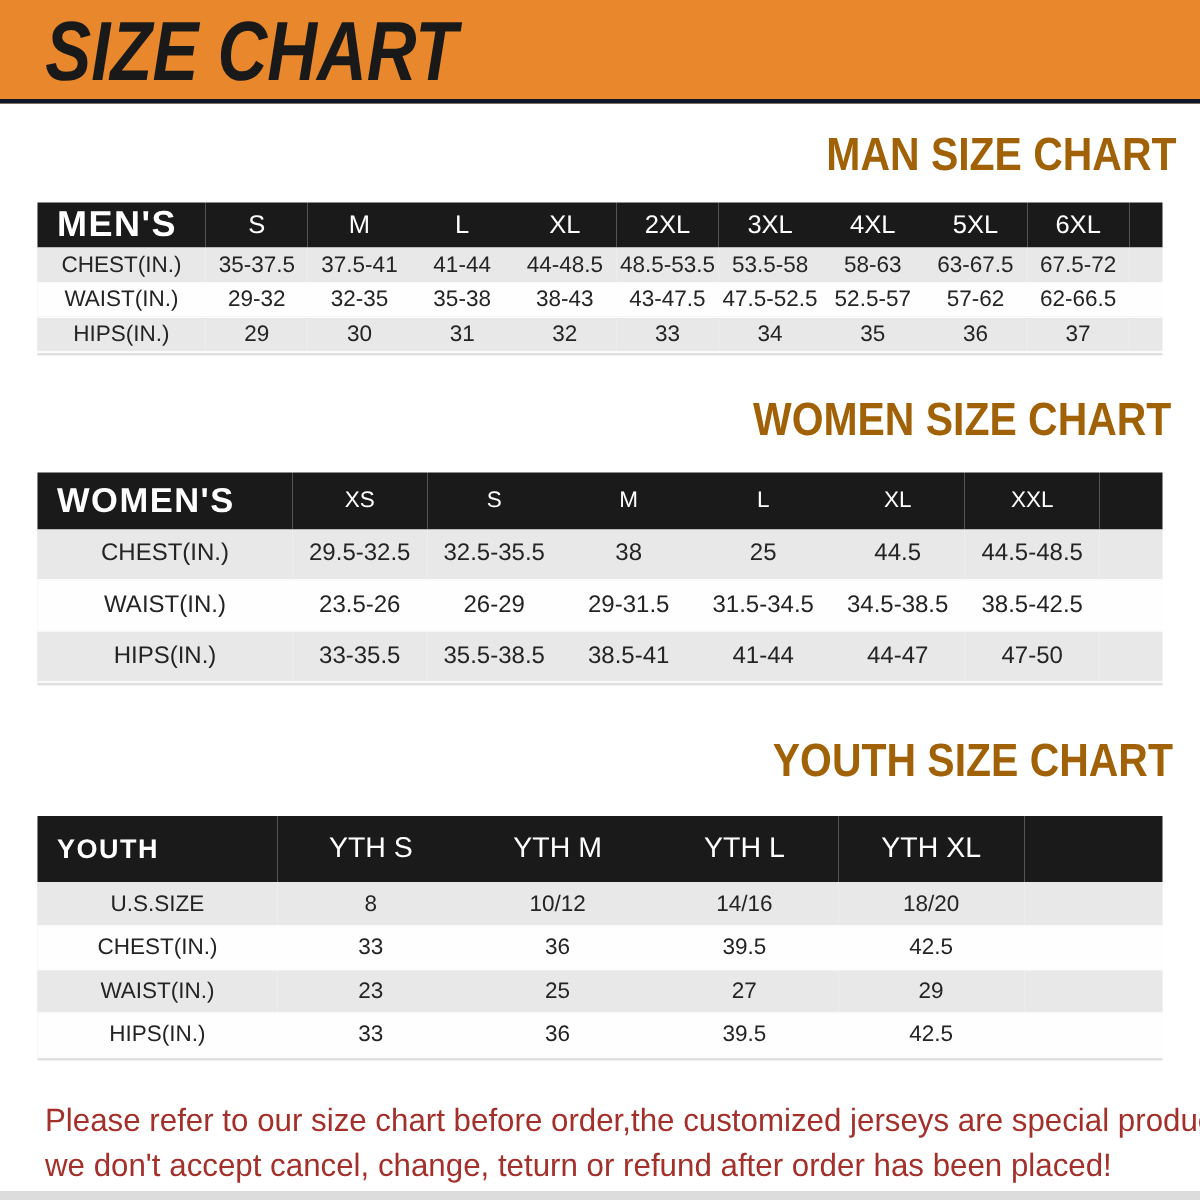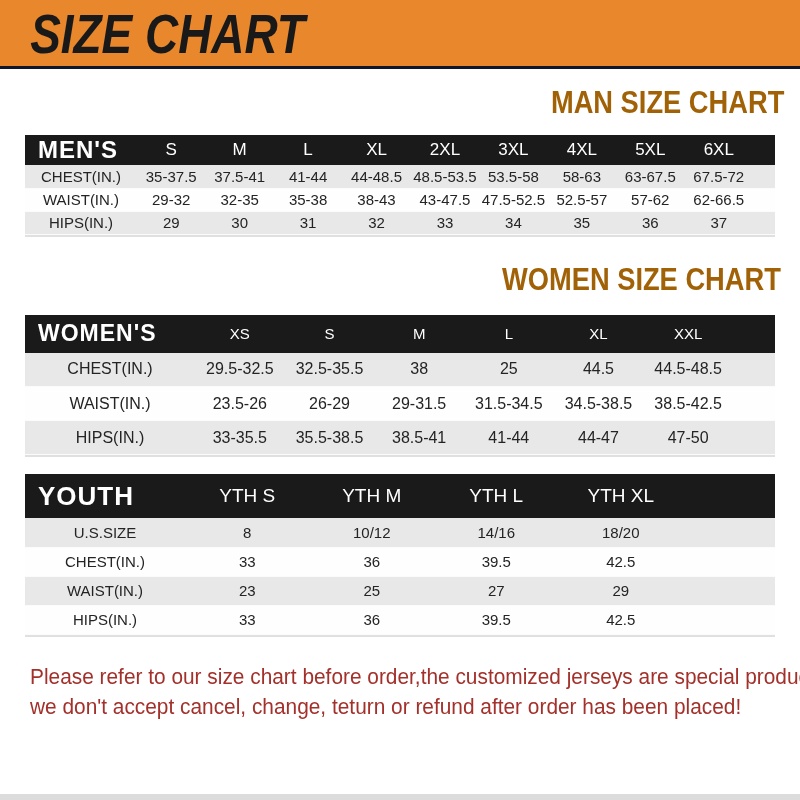--- a/index.html
+++ b/index.html
@@ -66,21 +66,21 @@
   .table-youth thead th { height: 44px; font-size: 19px; }
 
   thead th[data-name="table-corner-label"] {
     text-align: left;
     padding-left: 13px;
     font-weight: bold;
     letter-spacing: 1px;
   }
   .table-men   thead th[data-name="table-corner-label"] { font-size: 24px; }
   .table-women thead th[data-name="table-corner-label"] { font-size: 23px; }
-  .table-youth thead th[data-name="table-corner-label"] { font-size: 26px; margin-left: 32px; }
+  .table-youth thead th[data-name="table-corner-label"] { font-size: 18px; margin-left: 32px; }
 
   tbody td {
     text-align: center;
     color: #242424;
     border-bottom: 1px solid #fbfbfb;
   }
   .table-men   tbody td { height: 23px; font-size: 15px; }
   .table-women tbody td { height: 34px; font-size: 16px; }
   .table-youth tbody td { height: 29px; font-size: 15px; }
 
@@ -229,20 +229,23 @@
           <td data-name="size-cell">41-44</td>
           <td data-name="size-cell">44-47</td>
           <td data-name="size-cell">47-50</td>
           <td data-name="filler-cell"></td>
         </tr>
       </tbody>
     </table>
 </section>
 
 <section data-name="youth-size-section">
+  <h2 class="section-title title-youth" data-name="youth-section-title">
+    <span data-name="youth-section-title-text">YOUTH SIZE CHART</span>
+  </h2>
   <table class="table-youth" data-name="youth-size-table">
       <thead>
         <tr data-name="table-header-row">
           <th data-name="table-corner-label">YOUTH</th>
           <th data-name="size-column-header">YTH S</th>
           <th data-name="size-column-header">YTH M</th>
           <th data-name="size-column-header">YTH L</th>
           <th data-name="size-column-header">YTH XL</th>
           <th data-name="filler-cell"></th>
         </tr>

